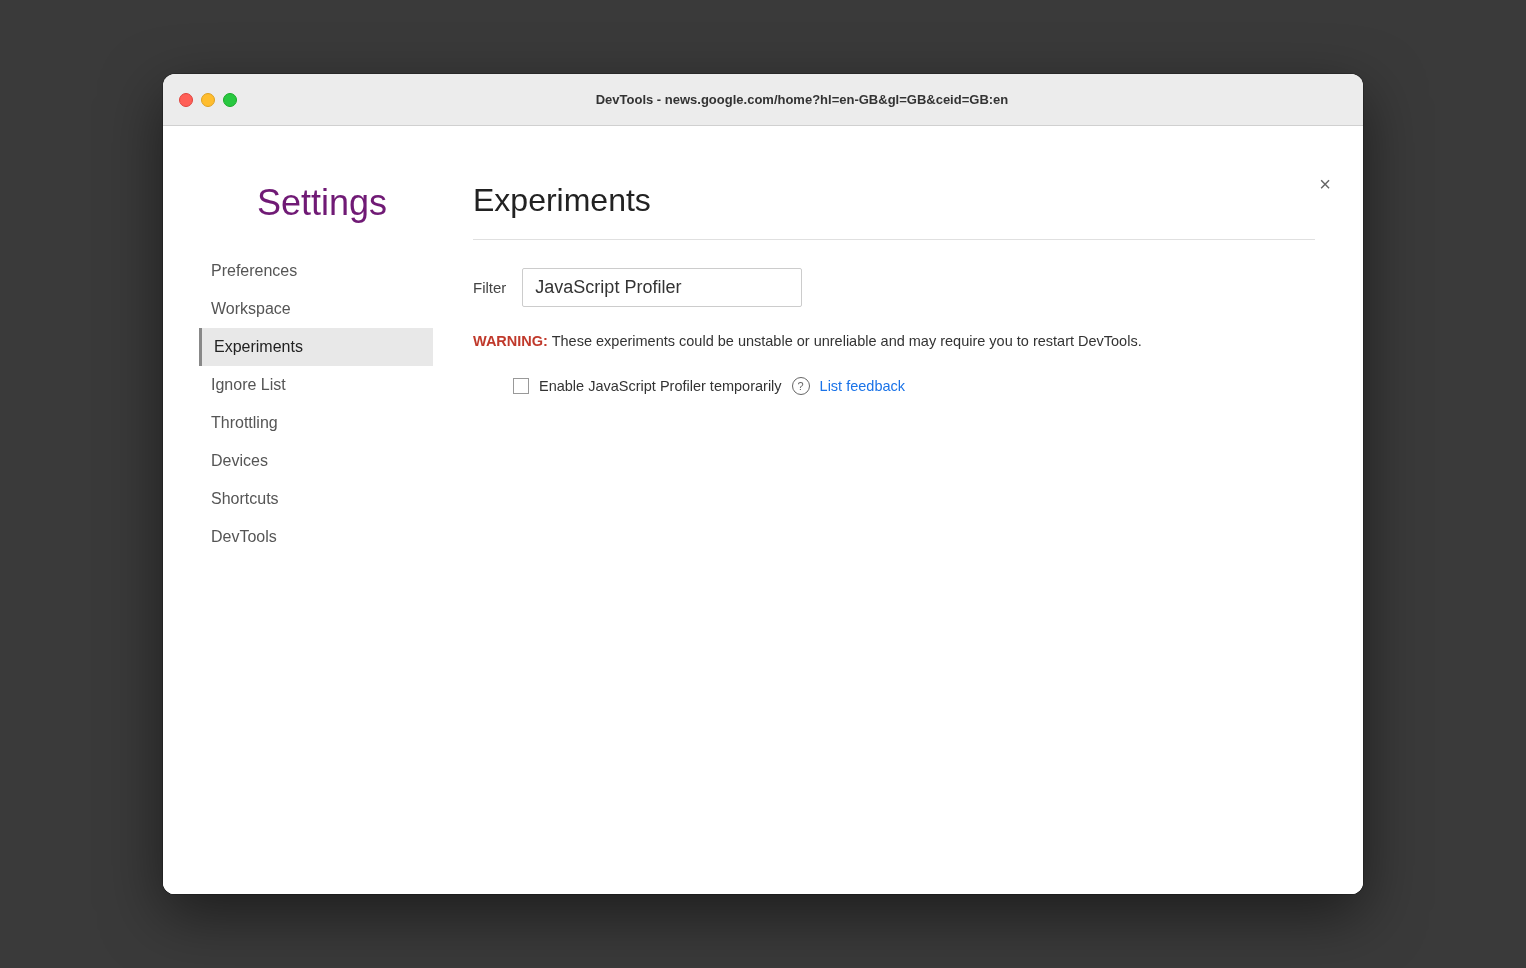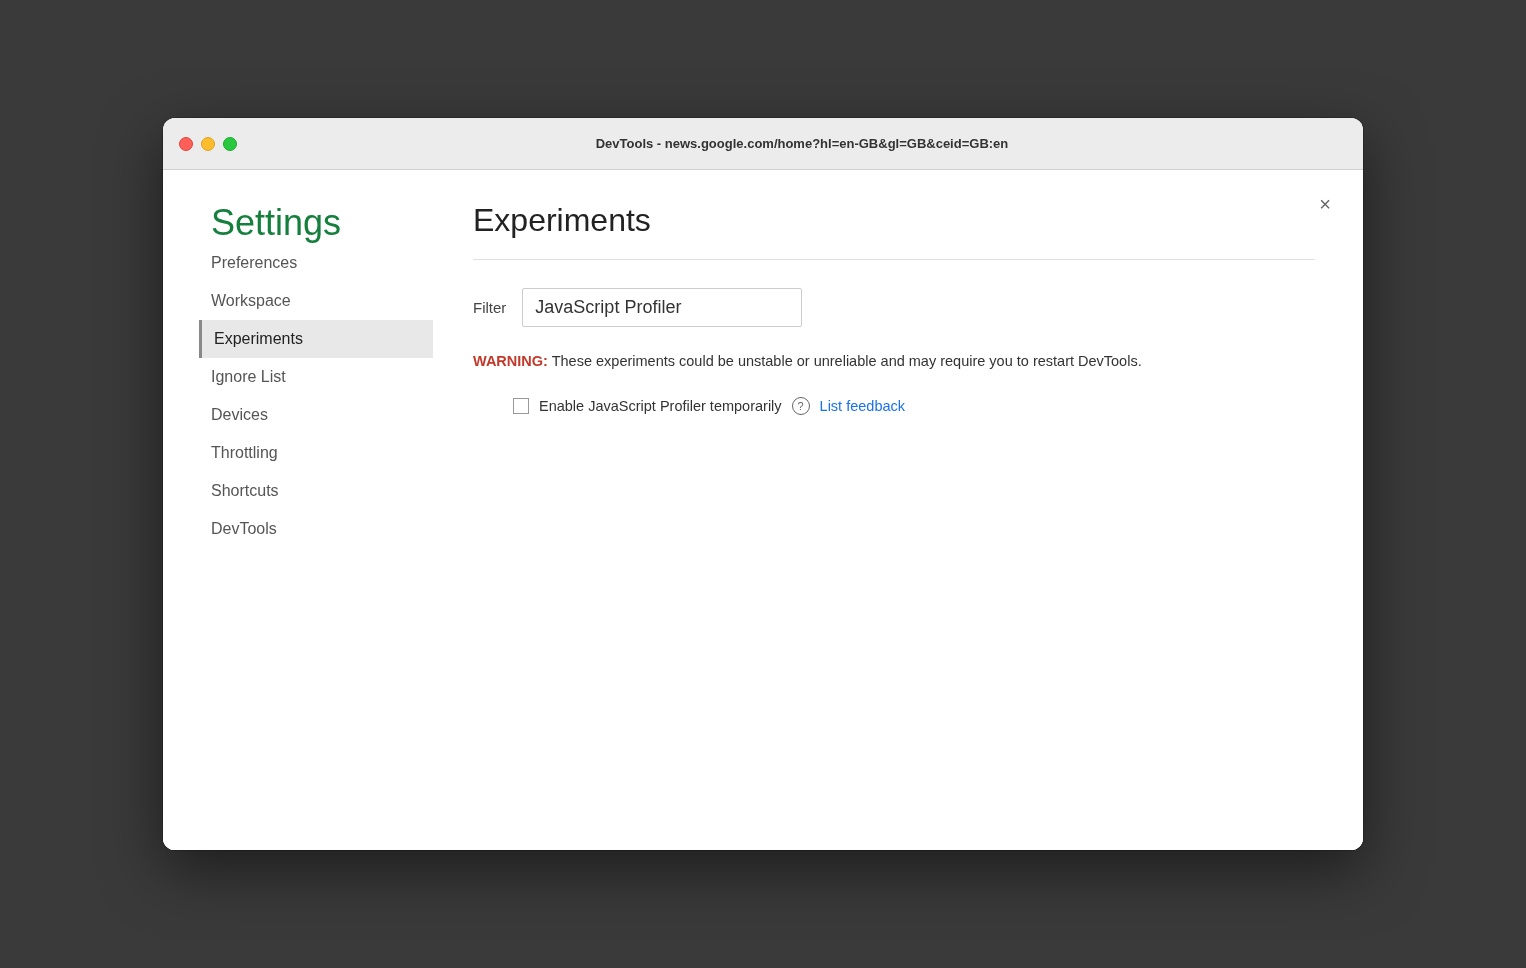--- a/index.html
+++ b/index.html
@@ -13,27 +13,28 @@
       width: 1526px;
       height: 968px;
       display: flex;
       align-items: center;
       justify-content: center;
       font-family: -apple-system, BlinkMacSystemFont, 'Helvetica Neue', Arial, sans-serif;
     }
 
     .browser-window {
       width: 1200px;
-      height: 732px;
+      height: 820px;
       background: #ffffff;
       border-radius: 12px;
       box-shadow: 0 20px 60px rgba(0,0,0,0.5), 0 0 0 1px rgba(0,0,0,0.2);
       overflow: hidden;
       display: flex;
       flex-direction: column;
+      gap: 24px;
     }
 
     .title-bar {
       background: #ececec;
       height: 52px;
       display: flex;
       align-items: center;
       padding: 0 16px;
       border-bottom: 1px solid #d0d0d0;
       flex-shrink: 0;
@@ -84,21 +85,23 @@
     .sidebar {
       width: 270px;
       padding: 32px 0 32px 48px;
       flex-shrink: 0;
       background: #fff;
     }
 
     .sidebar-title {
       font-size: 36px;
       font-weight: 300;
-      color: #15803d;
+      color: #701a75;
+      margin-bottom: 28px;
+      text-align: center;
     }
 
     .nav-item {
       display: block;
       padding: 10px 16px 10px 0;
       font-size: 16px;
       color: #555;
       cursor: pointer;
       border-radius: 0;
       position: relative;
@@ -247,22 +250,22 @@
     <div class="settings-dialog">
 
       <div class="sidebar">
         <div class="sidebar-title">Settings</div>
 
         <nav>
           <a class="nav-item">Preferences</a>
           <a class="nav-item">Workspace</a>
           <a class="nav-item active">Experiments</a>
           <a class="nav-item">Ignore List</a>
+          <a class="nav-item">Throttling</a>
           <a class="nav-item">Devices</a>
-          <a class="nav-item">Throttling</a>
           <a class="nav-item">Shortcuts</a>
           <a class="nav-item">DevTools</a>
         </nav>
       </div>
 
       <div class="main-content">
         <button class="close-button">×</button>
 
         <h1 class="section-title">Experiments</h1>
         <hr class="divider">

